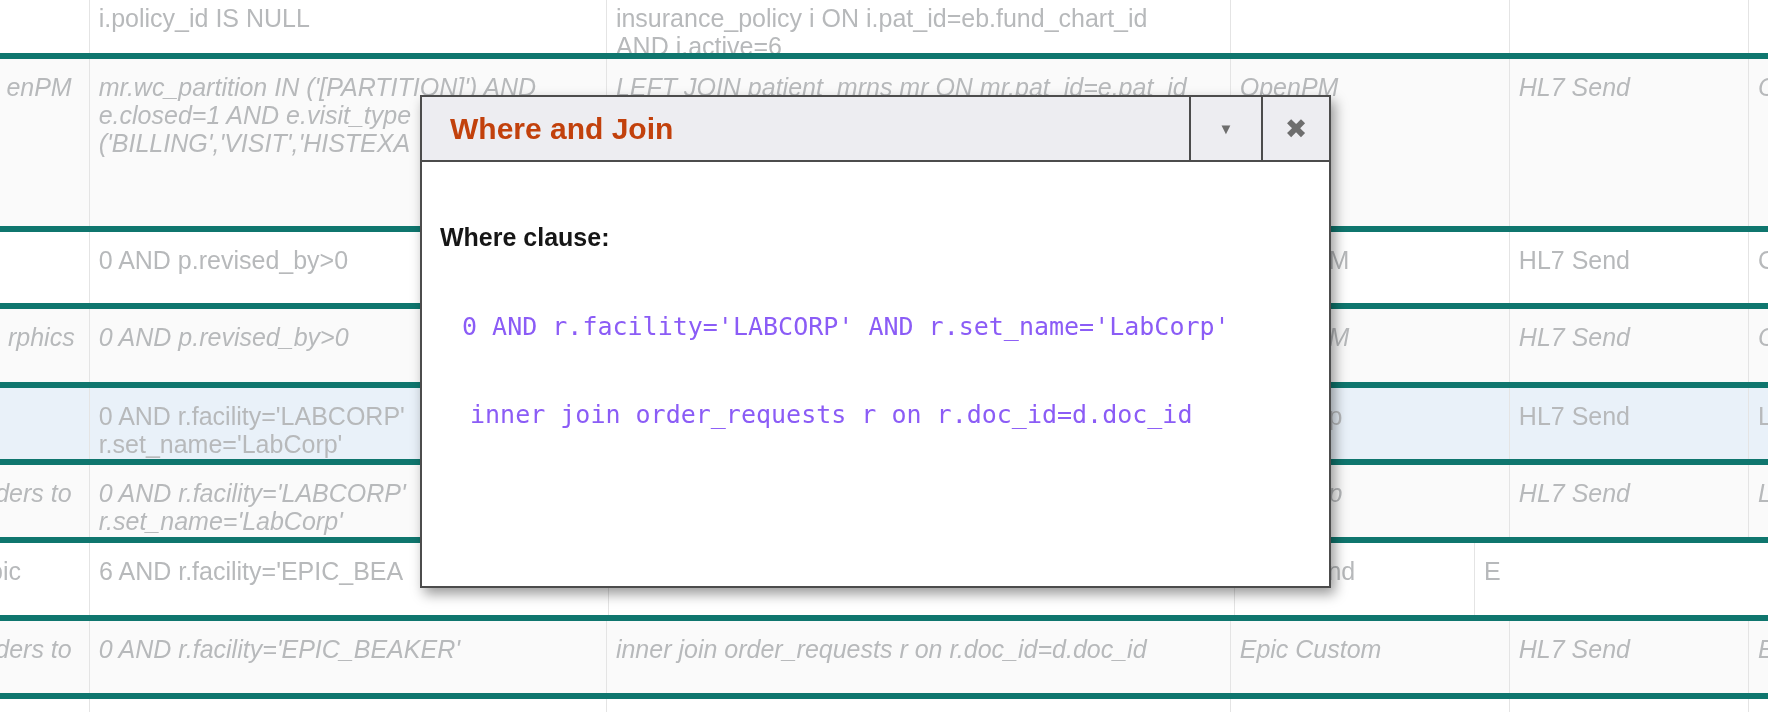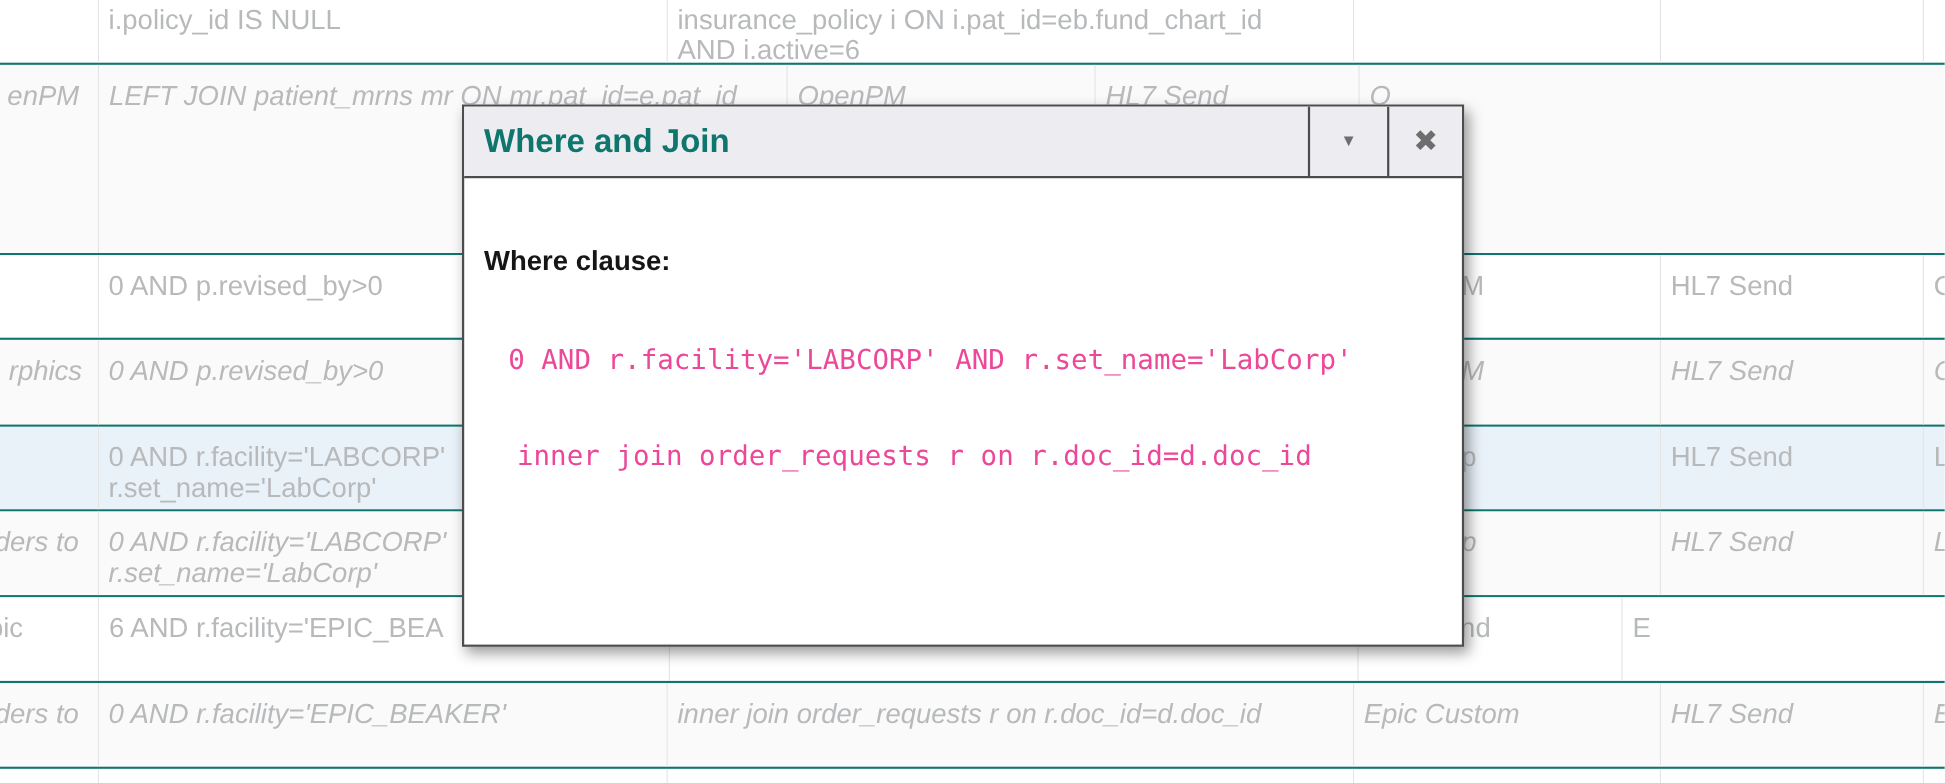--- a/index.html
+++ b/index.html
@@ -3,21 +3,21 @@
 <meta charset="utf-8">
 <style>
   html,body{margin:0;padding:0;}
   body{
     width:1768px;height:712px;overflow:hidden;position:relative;
     background:#ffffff;
     font-family:"Liberation Sans","DejaVu Sans",sans-serif;
   }
   
   .grid{position:absolute;left:0;top:0;width:1768px;height:712px;}
-  .row{display:flex;background:#ffffff;border-bottom:2px solid #0f766e;box-sizing:border-box;}
+  .row{display:flex;background:#ffffff;border-bottom:6px solid #0f766e;box-sizing:border-box;}
   .row.alt{background:#fafafa;font-style:italic;}
   .row.selected{background:#e9f1f9;}
   .cell{
     box-sizing:border-box;border-right:1px solid #e4e4e4;
     padding:14px 10px 0 9px;overflow:hidden;white-space:pre-line;
     color:#b7b9bb;font-size:25px;line-height:28px;
   }
   .row.first .cell{padding-top:4px;}
   .cell.c-name{width:90px;position:relative;padding:0;}
   .cell.c-name span{position:absolute;top:14px;white-space:nowrap;}
@@ -30,34 +30,34 @@
   .modal{
     position:absolute;left:420px;top:95px;width:911px;height:493px;
     background:#ffffff;border:2px solid #4c4c4c;box-sizing:border-box;
     box-shadow:4px 6px 12px rgba(0,0,0,0.40);z-index:10;
   }
   .titlebar{
     height:65px;background:#ededf1;border-bottom:2px solid #4c4c4c;
     display:flex;align-items:stretch;box-sizing:border-box;
   }
   .title{
-    flex:1;display:flex;align-items:center;padding-left:18px;
-    font-size:30px;font-weight:bold;color:#0f766e;
+    flex:1;display:flex;align-items:center;padding-left:28px;
+    font-size:30px;font-weight:bold;color:#c2410c;
   }
   .tb-btn{
     width:72px;border-left:2px solid #4c4c4c;display:flex;
     align-items:center;justify-content:center;cursor:pointer;box-sizing:border-box;
   }
   .tb-btn.close{width:68px;}
   .caret{font-size:15px;color:#6e6e6e;}
   .xmark{font-size:27px;color:#6e6e6e;font-weight:bold;}
   .m-label{font-size:25px;line-height:30px;font-weight:bold;color:#161616;}
   .m-code{
     font-family:"DejaVu Sans Mono","Liberation Mono",monospace;
-    font-size:25px;line-height:30px;color:#ec4899;white-space:pre;
+    font-size:25px;line-height:30px;color:#8b5cf6;white-space:pre;
   }
   .m-label1{margin:60px 0 0 18px;}
   .m-code1{margin:60px 0 0 40px;}
   .m-label2{margin:62px 0 0 18px;}
   .m-code2{margin:58px 0 0 48px;}
 </style>
 </head>
 <body>
 
 <div class="grid" id="grid">
@@ -65,20 +65,23 @@
       <div class="cell c-name"><span></span></div>
       <div class="cell c-where">i.policy_id IS NULL</div>
       <div class="cell c-join">insurance_policy i ON i.pat_id=eb.fund_chart_id
 AND i.active=6</div>
       <div class="cell c-system"></div>
       <div class="cell c-send"></div>
       <div class="cell c-extra"></div>
     </div>
     <div class="row alt" style="height: 173px;">
       <div class="cell c-name"><span style="right: 17px;">enPM</span></div>
+      <div class="cell c-where">mr.wc_partition IN ('[PARTITION]') AND
+e.closed=1 AND e.visit_type
+('BILLING','VISIT','HISTEXA</div>
       <div class="cell c-join">LEFT JOIN patient_mrns mr ON mr.pat_id=e.pat_id</div>
       <div class="cell c-system">OpenPM</div>
       <div class="cell c-send">HL7 Send</div>
       <div class="cell c-extra">O</div>
     </div>
     <div class="row" style="height: 77px;">
       <div class="cell c-name"><span></span></div>
       <div class="cell c-where">0 AND p.revised_by&gt;0</div>
       <div class="cell c-join"></div>
       <div class="cell c-system" style="padding-left: 98px;">M</div>

